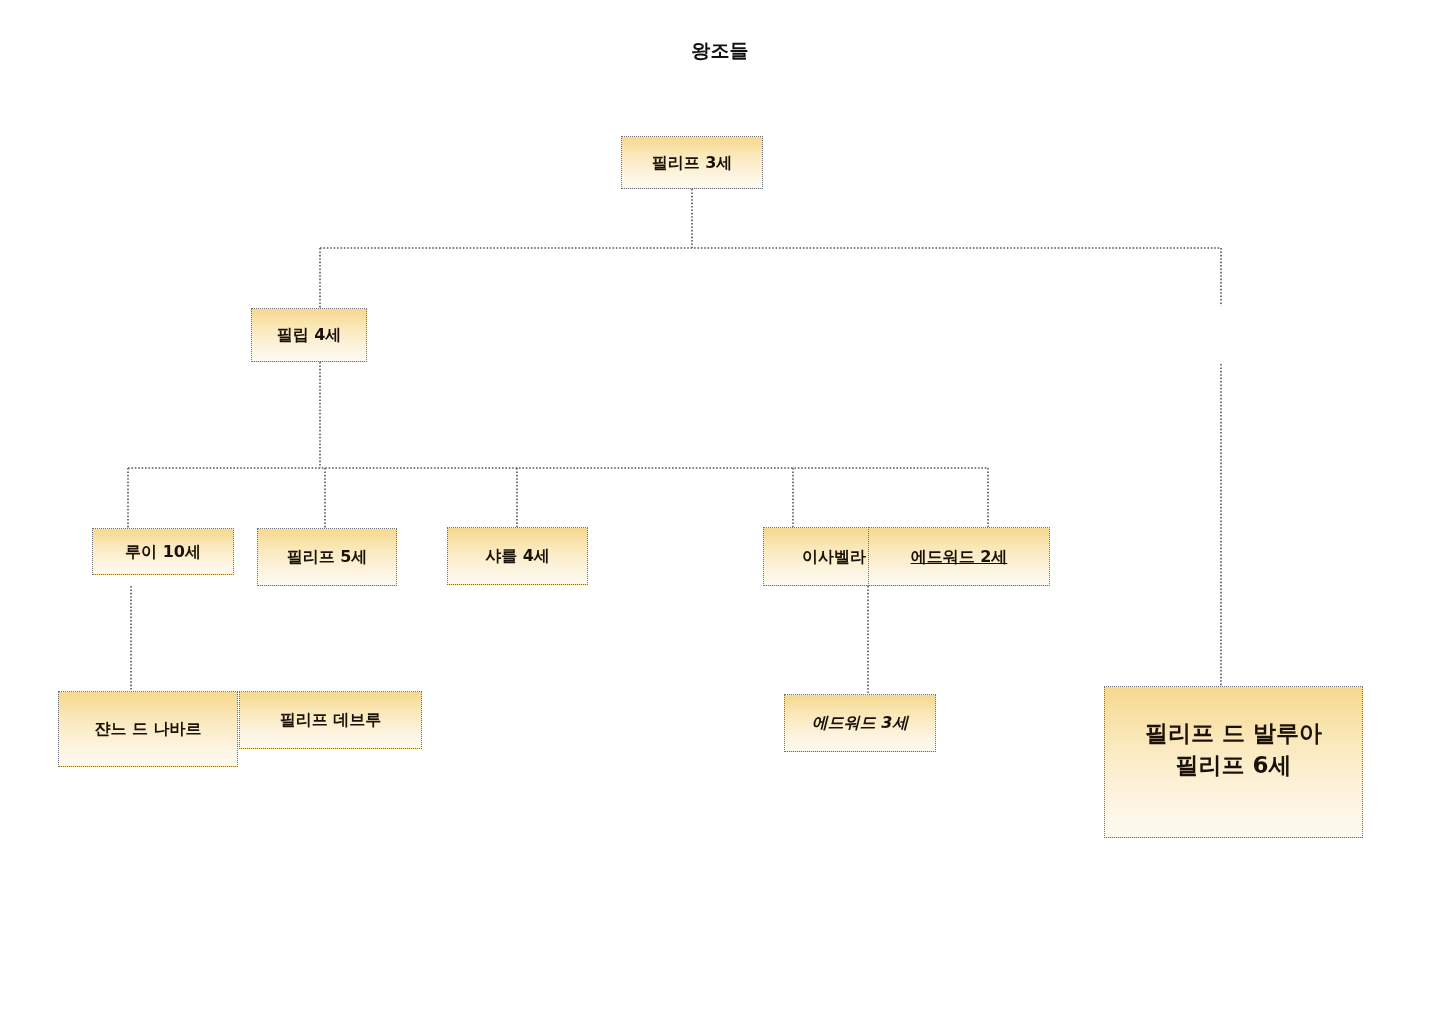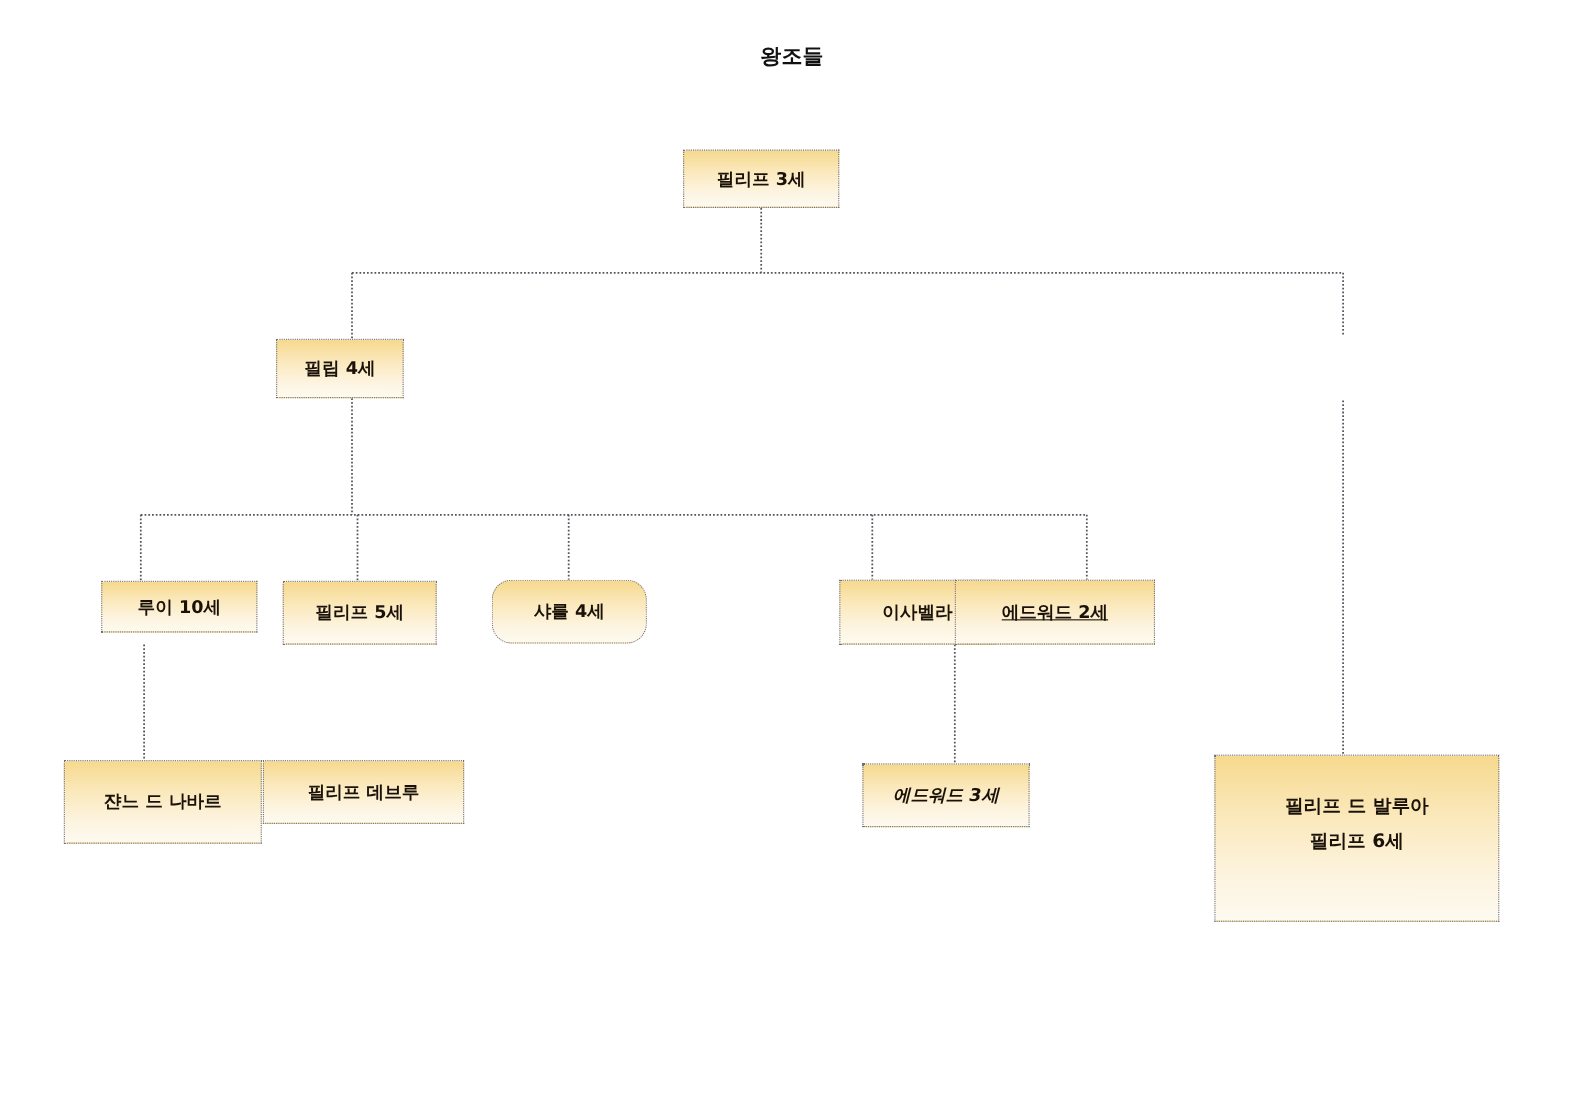--- a/index.html
+++ b/index.html
@@ -64,21 +64,21 @@
     text-align: center;
     white-space: nowrap;
     z-index: 2;
   }
   .node .node-line {
     display: block;
   }
   .node.two-line {
     justify-content: space-around;
     padding: 26px 0 30px 0;
-    font-size: 17px;
+    font-size: 23px;
   }
   .node.two-line .node-line:first-child { margin-top: 4px; }
   .node.two-line .node-line:last-child  { margin-bottom: 25px; }
 </style>
 </head>
 <body>
 
 <div id="diagram-canvas">
 
   <div class="diagram-title">왕조들</div>
@@ -117,21 +117,21 @@
 
 
   <div class="node" style="left:60px; top:528px; width:142px; height:47px;margin-left:32px;">
     <span class="node-line">루이 10세</span>
   </div>
 
   <div class="node" style="left:257px; top:528px; width:140px; height:58px;">
     <span class="node-line">필리프 5세</span>
   </div>
 
-  <div class="node" style="left:447px; top:527px; width:141px; height:58px;border-radius:18px;">
+  <div class="node" style="left:447px; top:527px; width:141px; height:58px;">
     <span class="node-line">샤를 4세</span>
   </div>
 
   <div class="node" style="left:723px; top:527px; width:142px; height:59px;margin-left:40px;">
     <span class="node-line">이사벨라</span>
   </div>
 
   <div class="node" style="left:868px; top:527px; width:182px; height:59px;text-decoration:underline;">
     <span class="node-line">에드워드 2세</span>
   </div>

